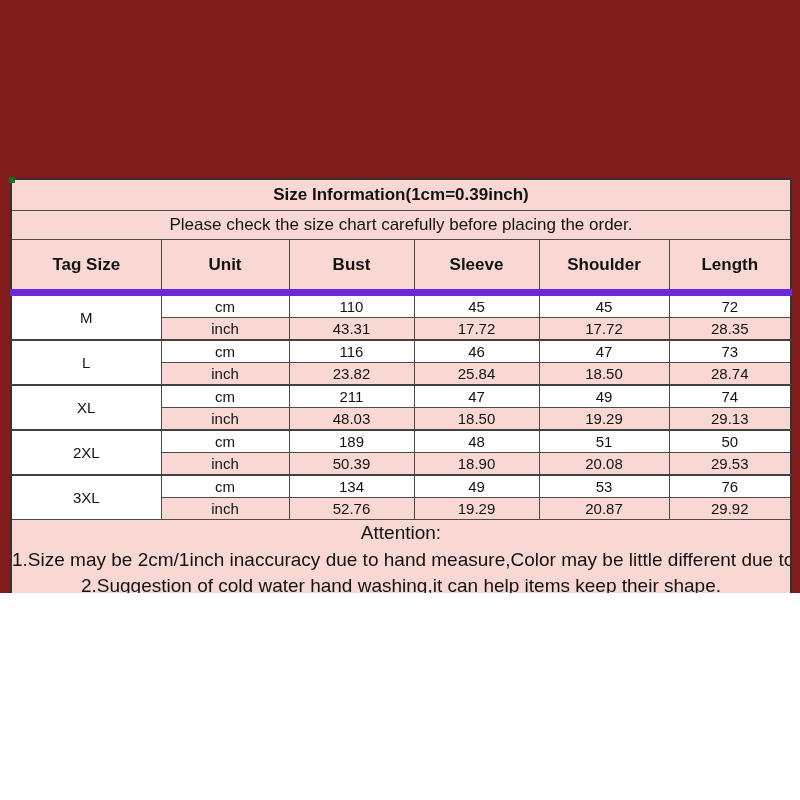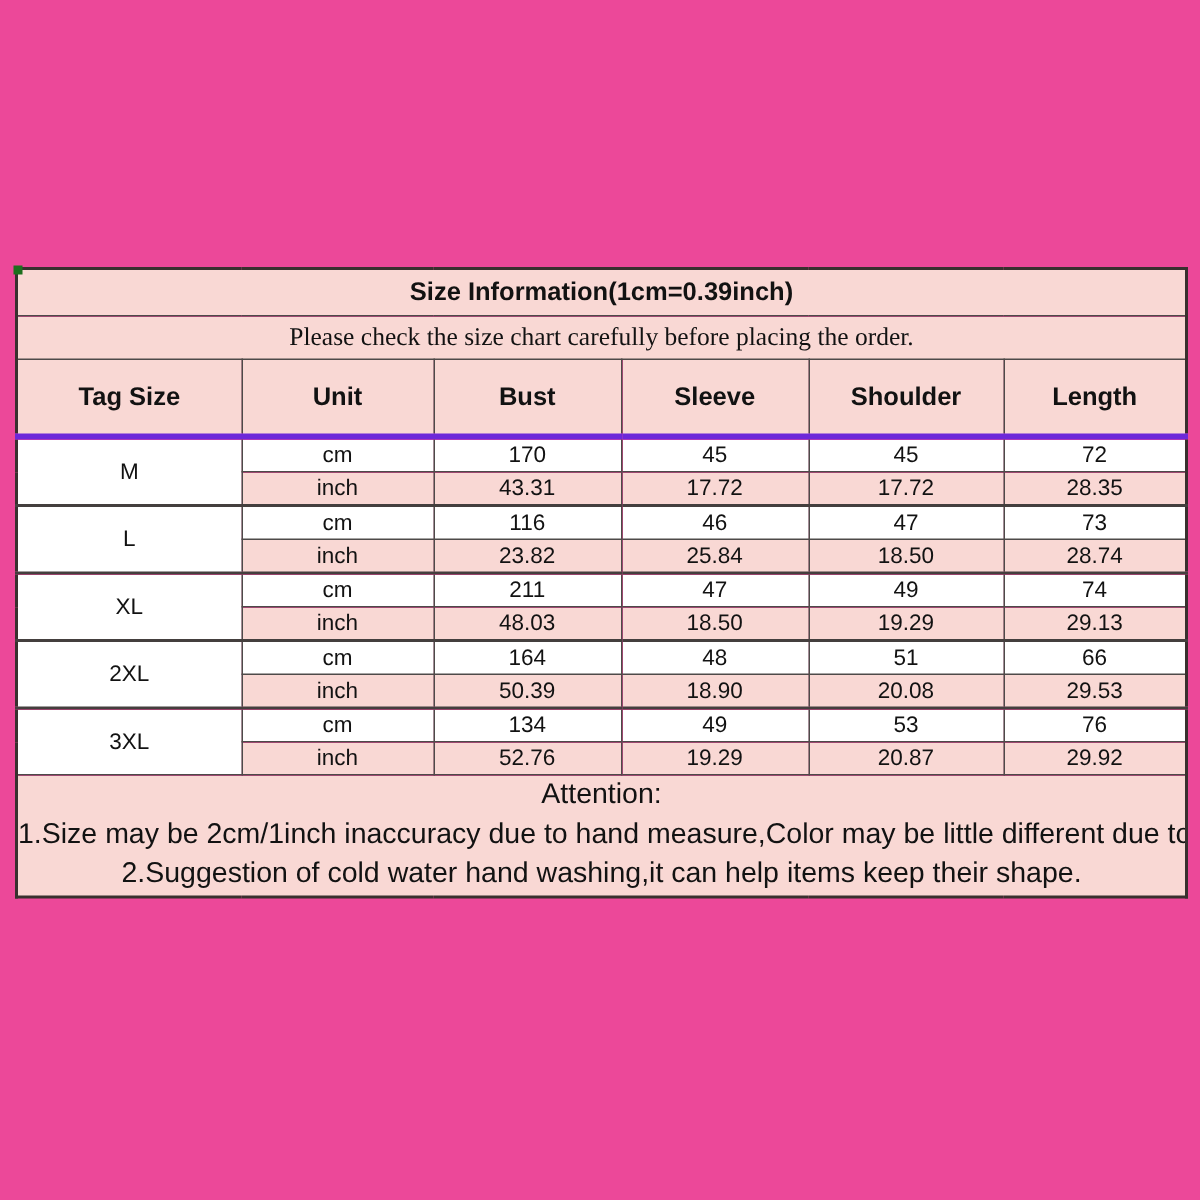--- a/index.html
+++ b/index.html
@@ -1,20 +1,20 @@
 <!DOCTYPE html>
 <html><head>
 <meta charset="utf-8">
 <style>
   html, body { margin: 0; padding: 0; background: #ffffff; }
   .canvas {
     position: relative;
     width: 800px;
-    height: 800px;
-    background: #ec4899;
+    height: 593px;
+    background: #7f1d1d;
     font-family: "Liberation Sans", "DejaVu Sans", sans-serif;
     color: #121212;
     overflow: hidden;
   }
   .size-table {
     position: absolute;
     left: 10px;
     top: 178px;
     width: 780px;
     border-collapse: collapse;
@@ -34,32 +34,31 @@
 
   .title-cell {
     height: 30px;
     font-size: 17px;
     font-weight: bold;
   }
   .subtitle-cell {
     height: 28px;
     font-size: 17px;
     font-weight: normal;
-    font-family: Liberation Serif, serif;
   }
   .header-row th {
     height: 49px;
     font-size: 17px;
     font-weight: bold;
   }
   .data-row td { height: 21px; font-size: 15px; font-weight: normal; }
   .data-row td.unit-cell { font-size: 15px; }
   .tag-cell { font-size: 18px; font-weight: bold; background: #ffffff; }
   .group-start td, .group-start .tag-cell { border-top: 2px solid #443f3e; }
-  .header-row th { border-bottom: 4px solid #6d28d9; text-align: center; }
+  .header-row th { border-bottom: 7px solid #6d28d9; text-align: center; }
 
   .attention-cell {
     text-align: left;
     vertical-align: top;
     white-space: normal;
     padding: 5px 9px 8px 9px;
     font-size: 19px;
     line-height: 1.4;
     border-top: 2px solid #443f3e;
   }
@@ -106,21 +105,21 @@
       <th class="pink">Unit</th>
       <th class="pink">Bust</th>
       <th class="pink">Sleeve</th>
       <th class="pink">Shoulder</th>
       <th class="pink">Length</th>
     </tr>
 
     <tr class="data-row white group-start">
       <td rowspan="2" class="tag-cell">M</td>
       <td class="unit-cell white">cm</td>
-      <td class="white">170</td>
+      <td class="white">110</td>
       <td class="white">45</td>
       <td class="white">45</td>
       <td class="white">72</td>
     </tr>
     <tr class="data-row pink">
       <td class="unit-cell pink">inch</td>
       <td class="pink">43.31</td>
       <td class="pink">17.72</td>
       <td class="pink">17.72</td>
       <td class="pink">28.35</td>
@@ -154,24 +153,24 @@
       <td class="unit-cell pink">inch</td>
       <td class="pink">48.03</td>
       <td class="pink">18.50</td>
       <td class="pink">19.29</td>
       <td class="pink">29.13</td>
     </tr>
 
     <tr class="data-row white group-start">
       <td rowspan="2" class="tag-cell">2XL</td>
       <td class="unit-cell white">cm</td>
-      <td class="white">164</td>
+      <td class="white">189</td>
       <td class="white">48</td>
       <td class="white">51</td>
-      <td class="white">66</td>
+      <td class="white">50</td>
     </tr>
     <tr class="data-row pink">
       <td class="unit-cell pink">inch</td>
       <td class="pink">50.39</td>
       <td class="pink">18.90</td>
       <td class="pink">20.08</td>
       <td class="pink">29.53</td>
     </tr>
 
     <tr class="data-row white group-start">

